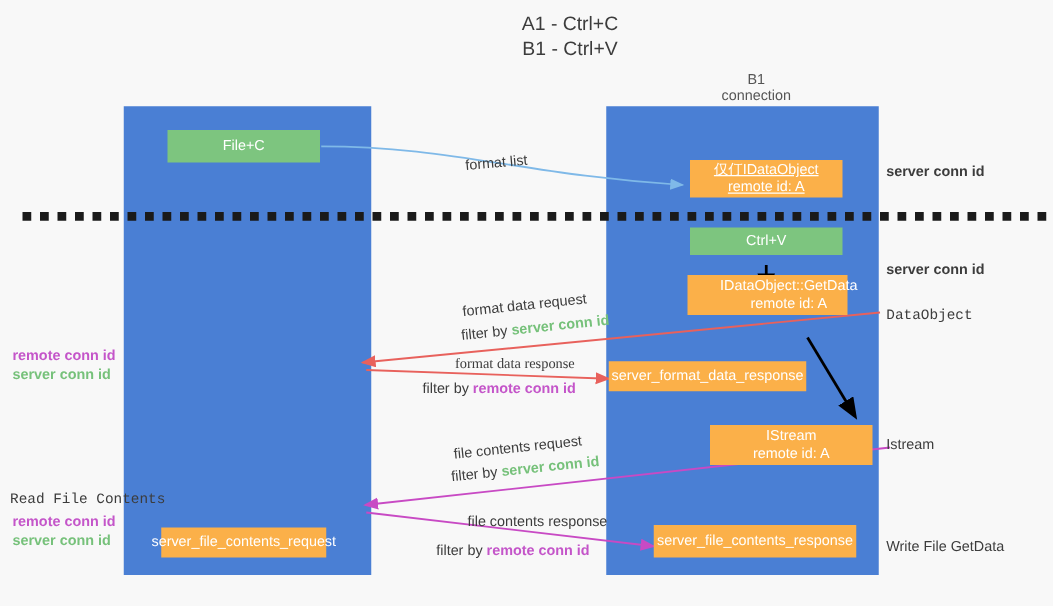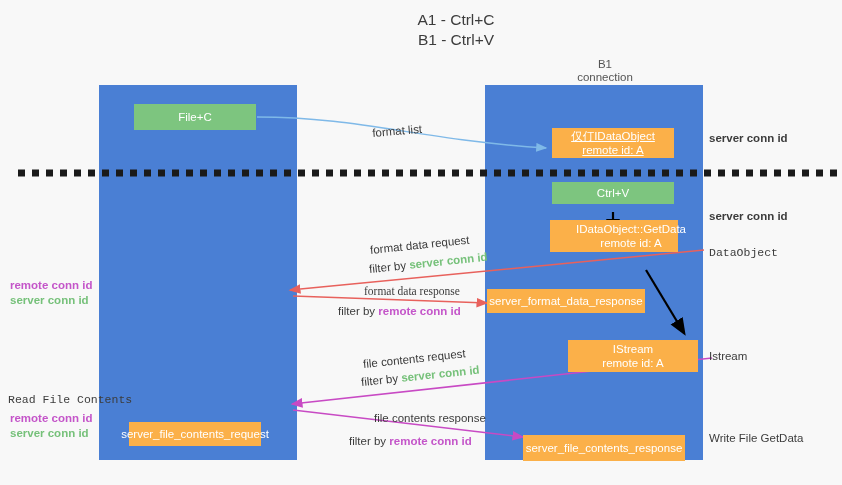--- a/index.html
+++ b/index.html
@@ -164,21 +164,21 @@
 
   <div class="node orange" style="left:487px; top:289px; width:158px; height:24px;">
     <span>server_format_data_response</span>
   </div>
 
   <div class="node orange" style="left:568px; top:340px; width:130px; height:32px;">
     <span>IStream</span>
     <span>remote id: A</span>
   </div>
 
-  <div class="node orange" style="left:523px; top:435px; width:162px; height:26px;">
+  <div class="node orange" style="left:523px; top:420px; width:162px; height:26px;">
     <span>server_file_contents_response</span>
   </div>
 
   <div class="note rot" style="left:373px; top:126px; transform:rotate(-5deg);">
     <span>format list</span>
   </div>
 
   <div class="note rot" style="left:371px; top:243px; transform:rotate(-6deg);">
     <span>format data request</span>
   </div>

